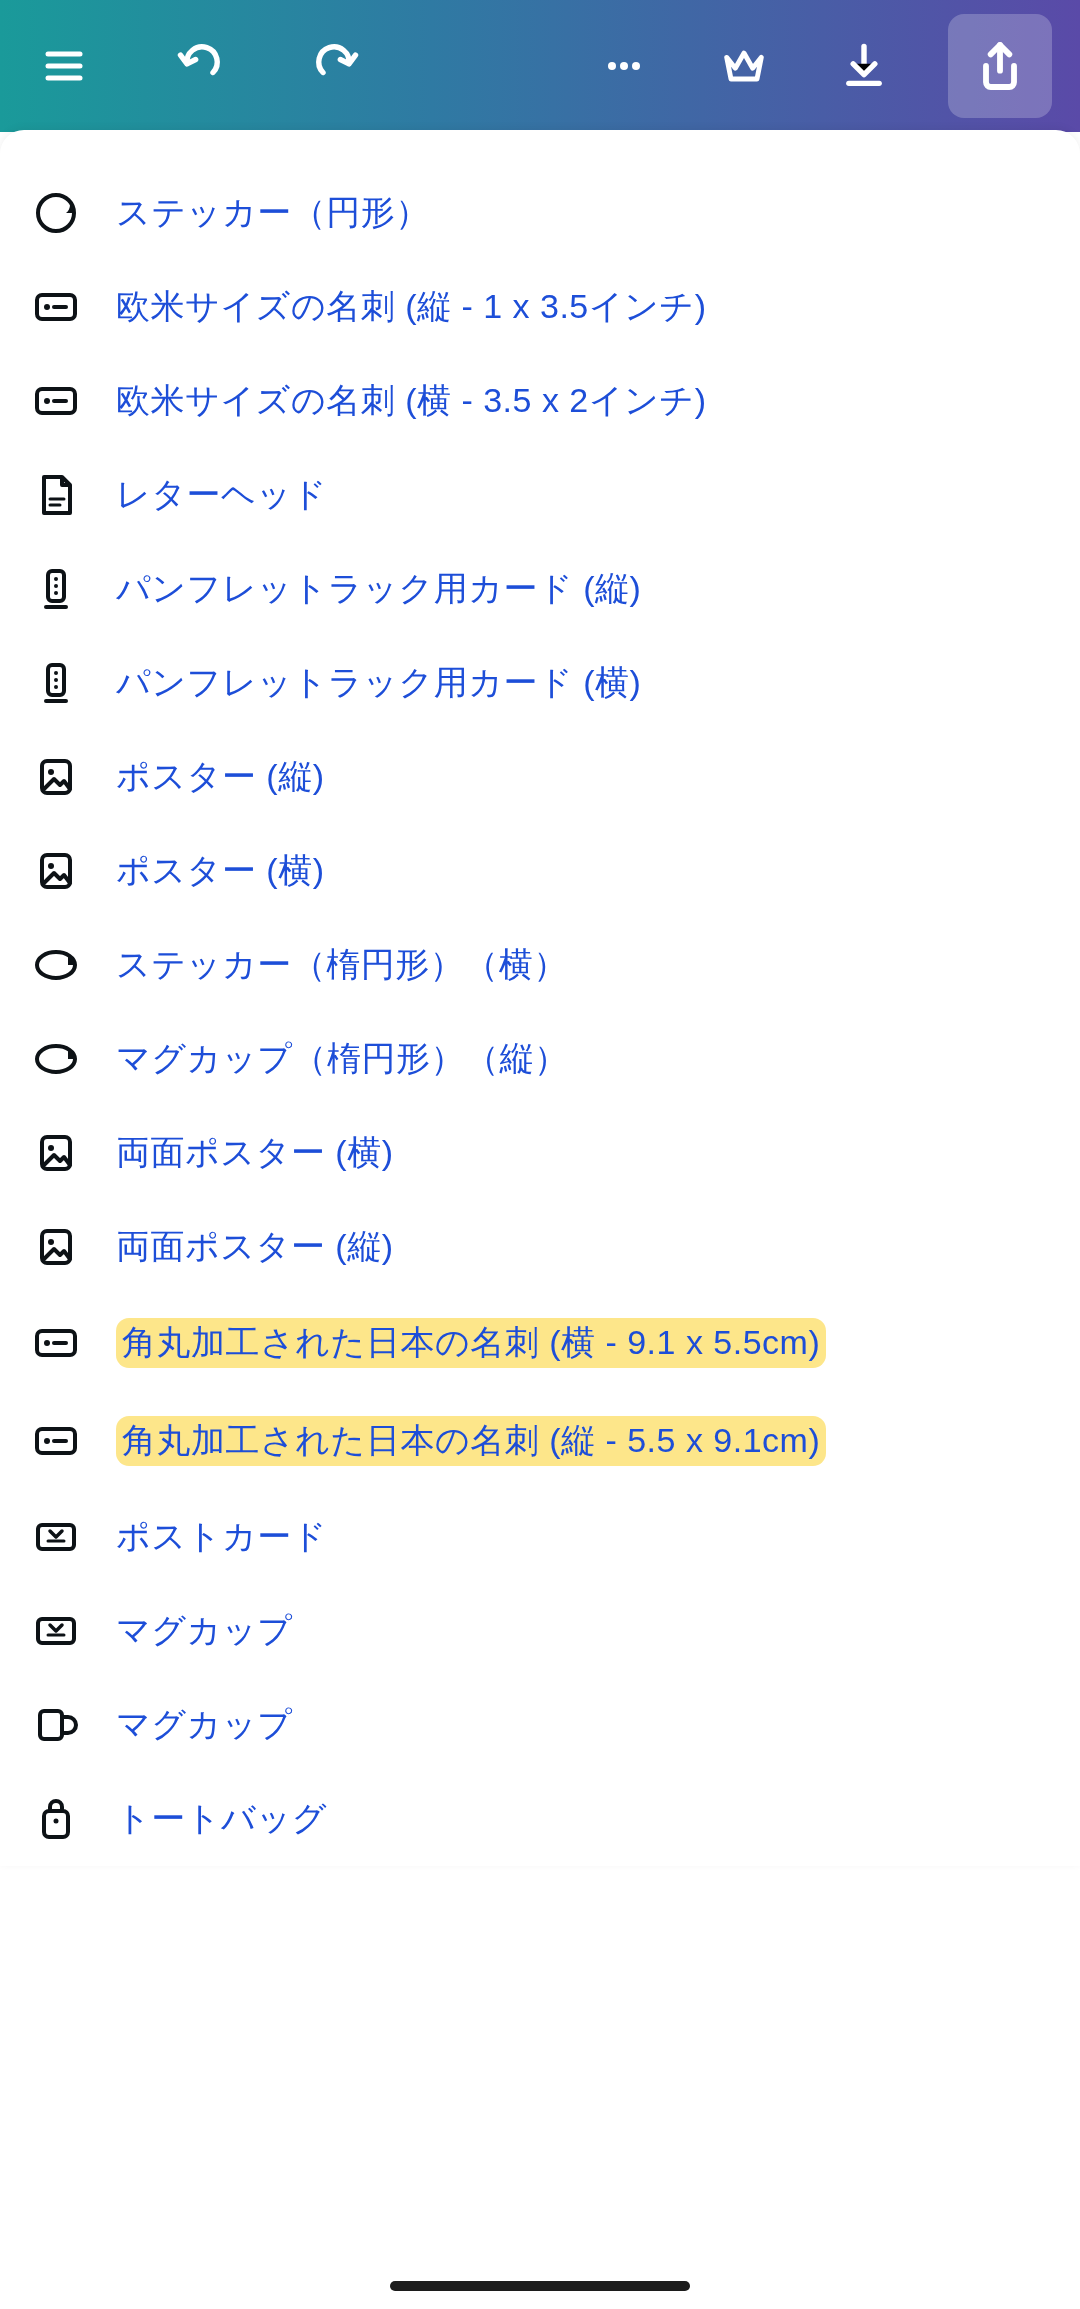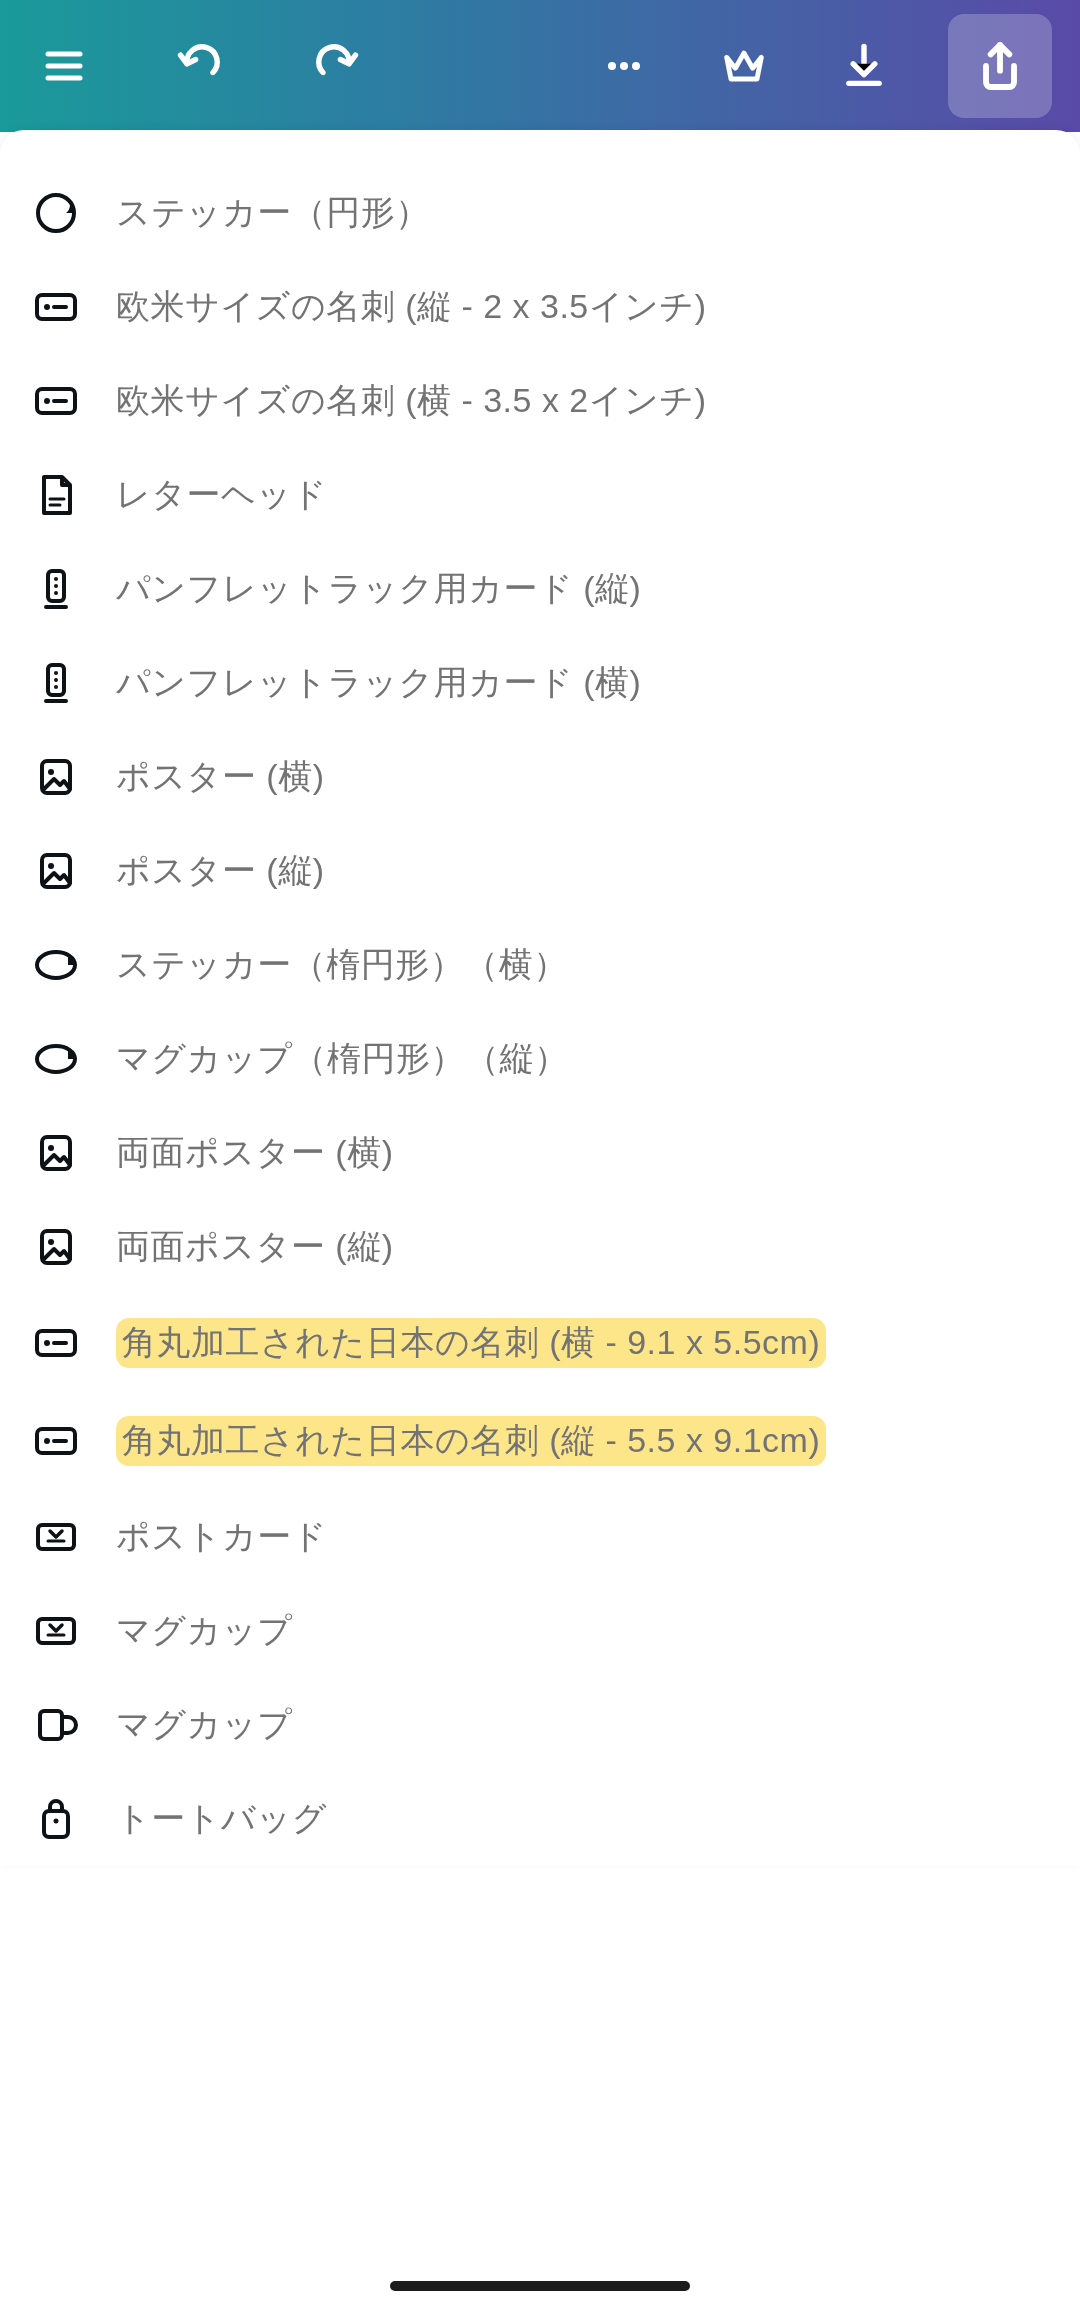--- a/index.html
+++ b/index.html
@@ -39,21 +39,21 @@
   }
   .item-icon {
     width: 44px; height: 44px;
     display: flex; align-items: center; justify-content: center;
     flex: none;
   }
   .item-icon svg { width: 44px; height: 44px; }
   .item-label {
     font-size: 34px;
     font-weight: 500;
-    color: #737373;
+    color: #1d4ed8;
     letter-spacing: 0.5px;
   }
   .hl .item-label { background: #fde68a; padding: 2px 6px; border-radius: 13px; }
 
   .home-indicator {
     position: absolute;
     left: 50%; transform: translateX(-50%);
     bottom: 16px;
     width: 300px; height: 10px;
     background: #1c1c1c;
@@ -186,21 +186,21 @@
           </svg>
         </div>
         <span class="item-label">ステッカー（円形）</span>
       </div>
       <div class="list-item">
         <div class="item-icon">
           <svg viewBox="0 0 44 44">
             <use href="#i-card"></use>
           </svg>
         </div>
-        <span class="item-label">欧米サイズの名刺 (縦 - 2 x 3.5インチ)</span>
+        <span class="item-label">欧米サイズの名刺 (縦 - 1 x 3.5インチ)</span>
       </div>
       <div class="list-item">
         <div class="item-icon">
           <svg viewBox="0 0 44 44">
             <use href="#i-card"></use>
           </svg>
         </div>
         <span class="item-label">欧米サイズの名刺 (横 - 3.5 x 2インチ)</span>
       </div>
       <div class="list-item">
@@ -226,29 +226,29 @@
           </svg>
         </div>
         <span class="item-label">パンフレットラック用カード (横)</span>
       </div>
       <div class="list-item">
         <div class="item-icon">
           <svg viewBox="0 0 44 44">
             <use href="#i-poster"></use>
           </svg>
         </div>
+        <span class="item-label">ポスター (縦)</span>
+      </div>
+      <div class="list-item">
+        <div class="item-icon">
+          <svg viewBox="0 0 44 44">
+            <use href="#i-poster"></use>
+          </svg>
+        </div>
         <span class="item-label">ポスター (横)</span>
-      </div>
-      <div class="list-item">
-        <div class="item-icon">
-          <svg viewBox="0 0 44 44">
-            <use href="#i-poster"></use>
-          </svg>
-        </div>
-        <span class="item-label">ポスター (縦)</span>
       </div>
       <div class="list-item">
         <div class="item-icon">
           <svg viewBox="0 0 44 44">
             <use href="#i-sticker-oval"></use>
           </svg>
         </div>
         <span class="item-label">ステッカー（楕円形）（横）</span>
       </div>
       <div class="list-item">

